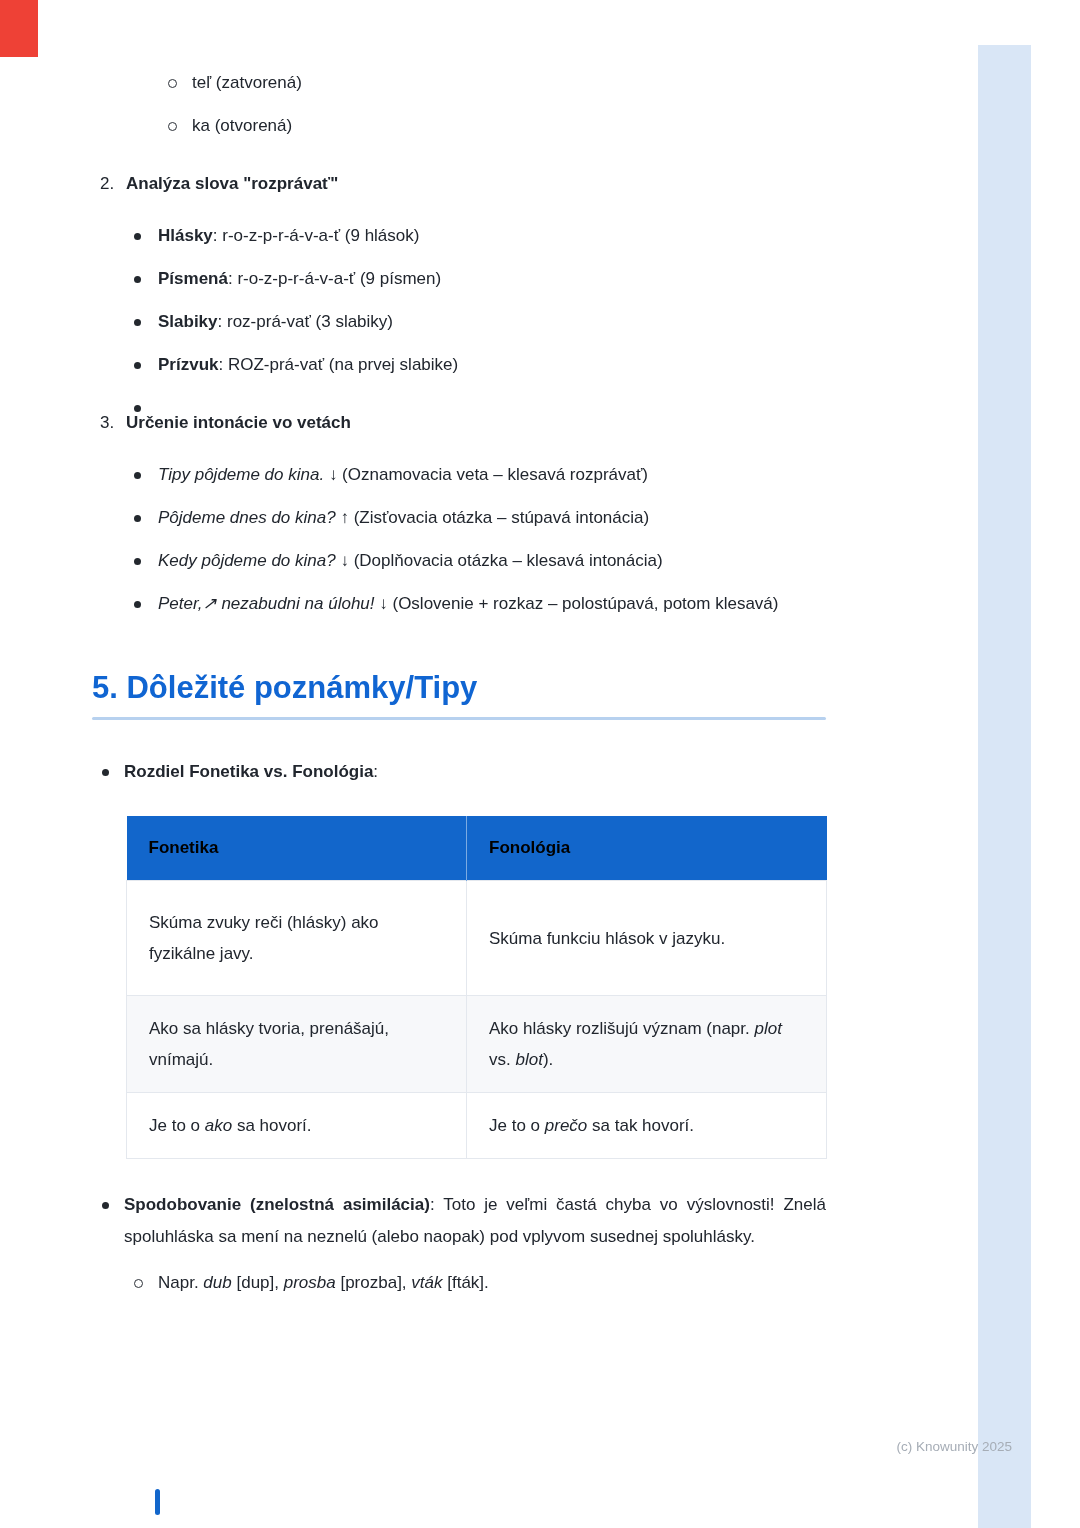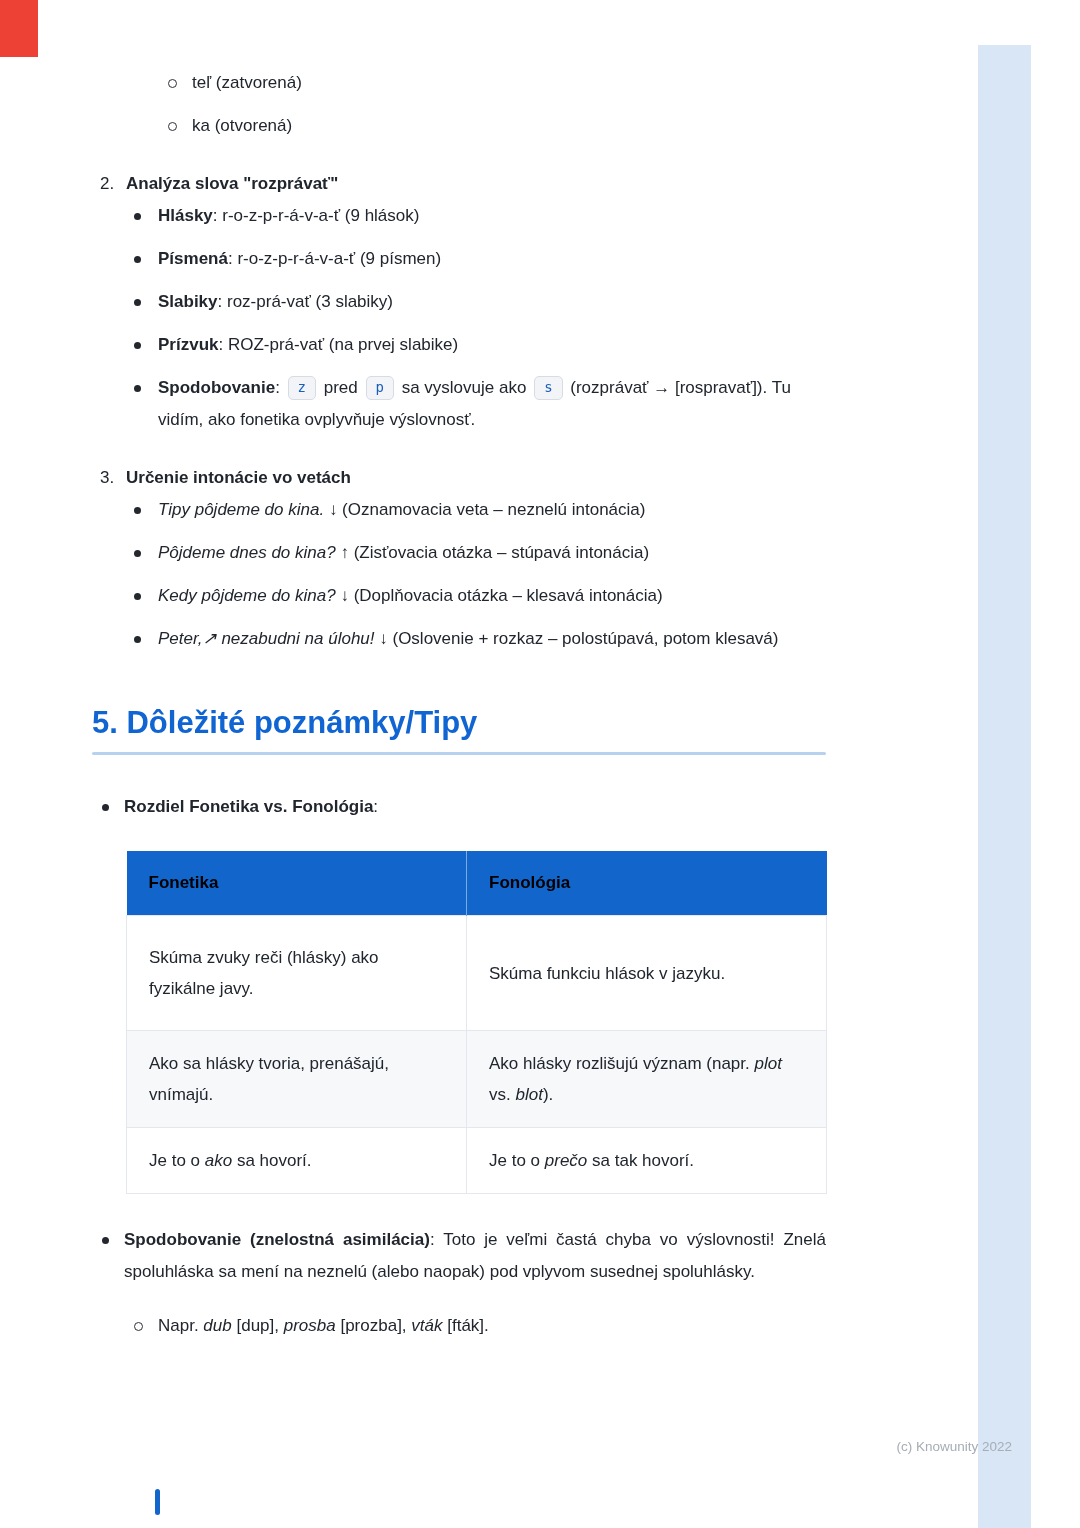--- a/index.html
+++ b/index.html
@@ -33,33 +33,33 @@
   
   .circle-list li { padding-left:100px; }
   .circle-list .marker {
     position:absolute; left:76px; top:12px;
     width:9px; height:9px; box-sizing:border-box;
     border:1.7px solid #2c3138; border-radius:50%;
     background:transparent;
   }
 
   
-  .dot-list { margin-top:0; }
+  .dot-list { margin-top:20px; }
   .dot-list li { padding-left:66px; }
   .dot-list .marker {
     position:absolute; left:42px; top:13px;
     width:7px; height:7px; background:#23282e; border-radius:50%;
   }
 
   
   .top-list li { padding-left:32px; }
   .top-list .marker { left:10px; }
 
   
-  .sub-circle-list { margin-top:22px; }
+  .sub-circle-list { margin-top:14px; }
   .sub-circle-list li { padding-left:66px; }
   .sub-circle-list .marker {
     position:absolute; left:42px; top:12px;
     width:9px; height:9px; box-sizing:border-box;
     border:1.7px solid #2c3138; border-radius:50%;
     background:transparent;
   }
 
   .num-item { display:flex; line-height:32px; margin:26px 0 0; padding-left:8px; }
   .num { width:26px; flex:none; }
@@ -160,32 +160,31 @@
     <li>
       <span class="marker"></span>
       <span class="txt"><span style="font-weight: 700;">Slabiky</span><span>: roz-prá-vať (3 slabiky)</span></span>
     </li>
     <li>
       <span class="marker"></span>
       <span class="txt"><span style="font-weight: 700;">Prízvuk</span><span>: ROZ-prá-vať (na prvej slabike)</span></span>
     </li>
     <li>
       <span class="marker"></span>
-      <span class="txt"><span style="font-weight: 700;">Spodobovanie</span><span>: </span><span class="code-chip">z</span><span> pred </span><span class="code-chip">p</span><span> sa vyslovuje ako </span><span class="code-chip">s</span><span> (rozprávať → [rospravať]). Tu vidím, ako fonetika ovplyvňuje výslovnosť.</span></span>
     </li>
   </ul>
 
   <div class="num-item">
     <span class="num">3.</span>
     <span class="num-title">Určenie intonácie vo vetách</span>
   </div>
   <ul class="dot-list">
     <li>
       <span class="marker"></span>
-      <span class="txt"><span style="font-style: italic;">Tipy pôjdeme do kina.</span><span> ↓ (Oznamovacia veta – neznelú intonácia)</span></span>
+      <span class="txt"><span style="font-style: italic;">Tipy pôjdeme do kina.</span><span> ↓ (Oznamovacia veta – klesavá rozprávať)</span></span>
     </li>
     <li>
       <span class="marker"></span>
       <span class="txt"><span style="font-style: italic;">Pôjdeme dnes do kina?</span><span> ↑ (Zisťovacia otázka – stúpavá intonácia)</span></span>
     </li>
     <li>
       <span class="marker"></span>
       <span class="txt"><span style="font-style: italic;">Kedy pôjdeme do kina?</span><span> ↓ (Doplňovacia otázka – klesavá intonácia)</span></span>
     </li>
     <li>
@@ -240,14 +239,14 @@
 
   <ul class="sub-circle-list">
     <li>
       <span class="marker"></span>
       <span class="txt"><span>Napr. </span><span style="font-style: italic;">dub</span><span> [dup], </span><span style="font-style: italic;">prosba</span><span> [prozba], </span><span style="font-style: italic;">vták</span><span> [fták].</span></span>
     </li>
   </ul>
 
 </div>
 
-<div class="footer">(c) Knowunity 2022</div>
+<div class="footer">(c) Knowunity 2025</div>
 <div class="bq-bar"></div>
 
 </body></html>

